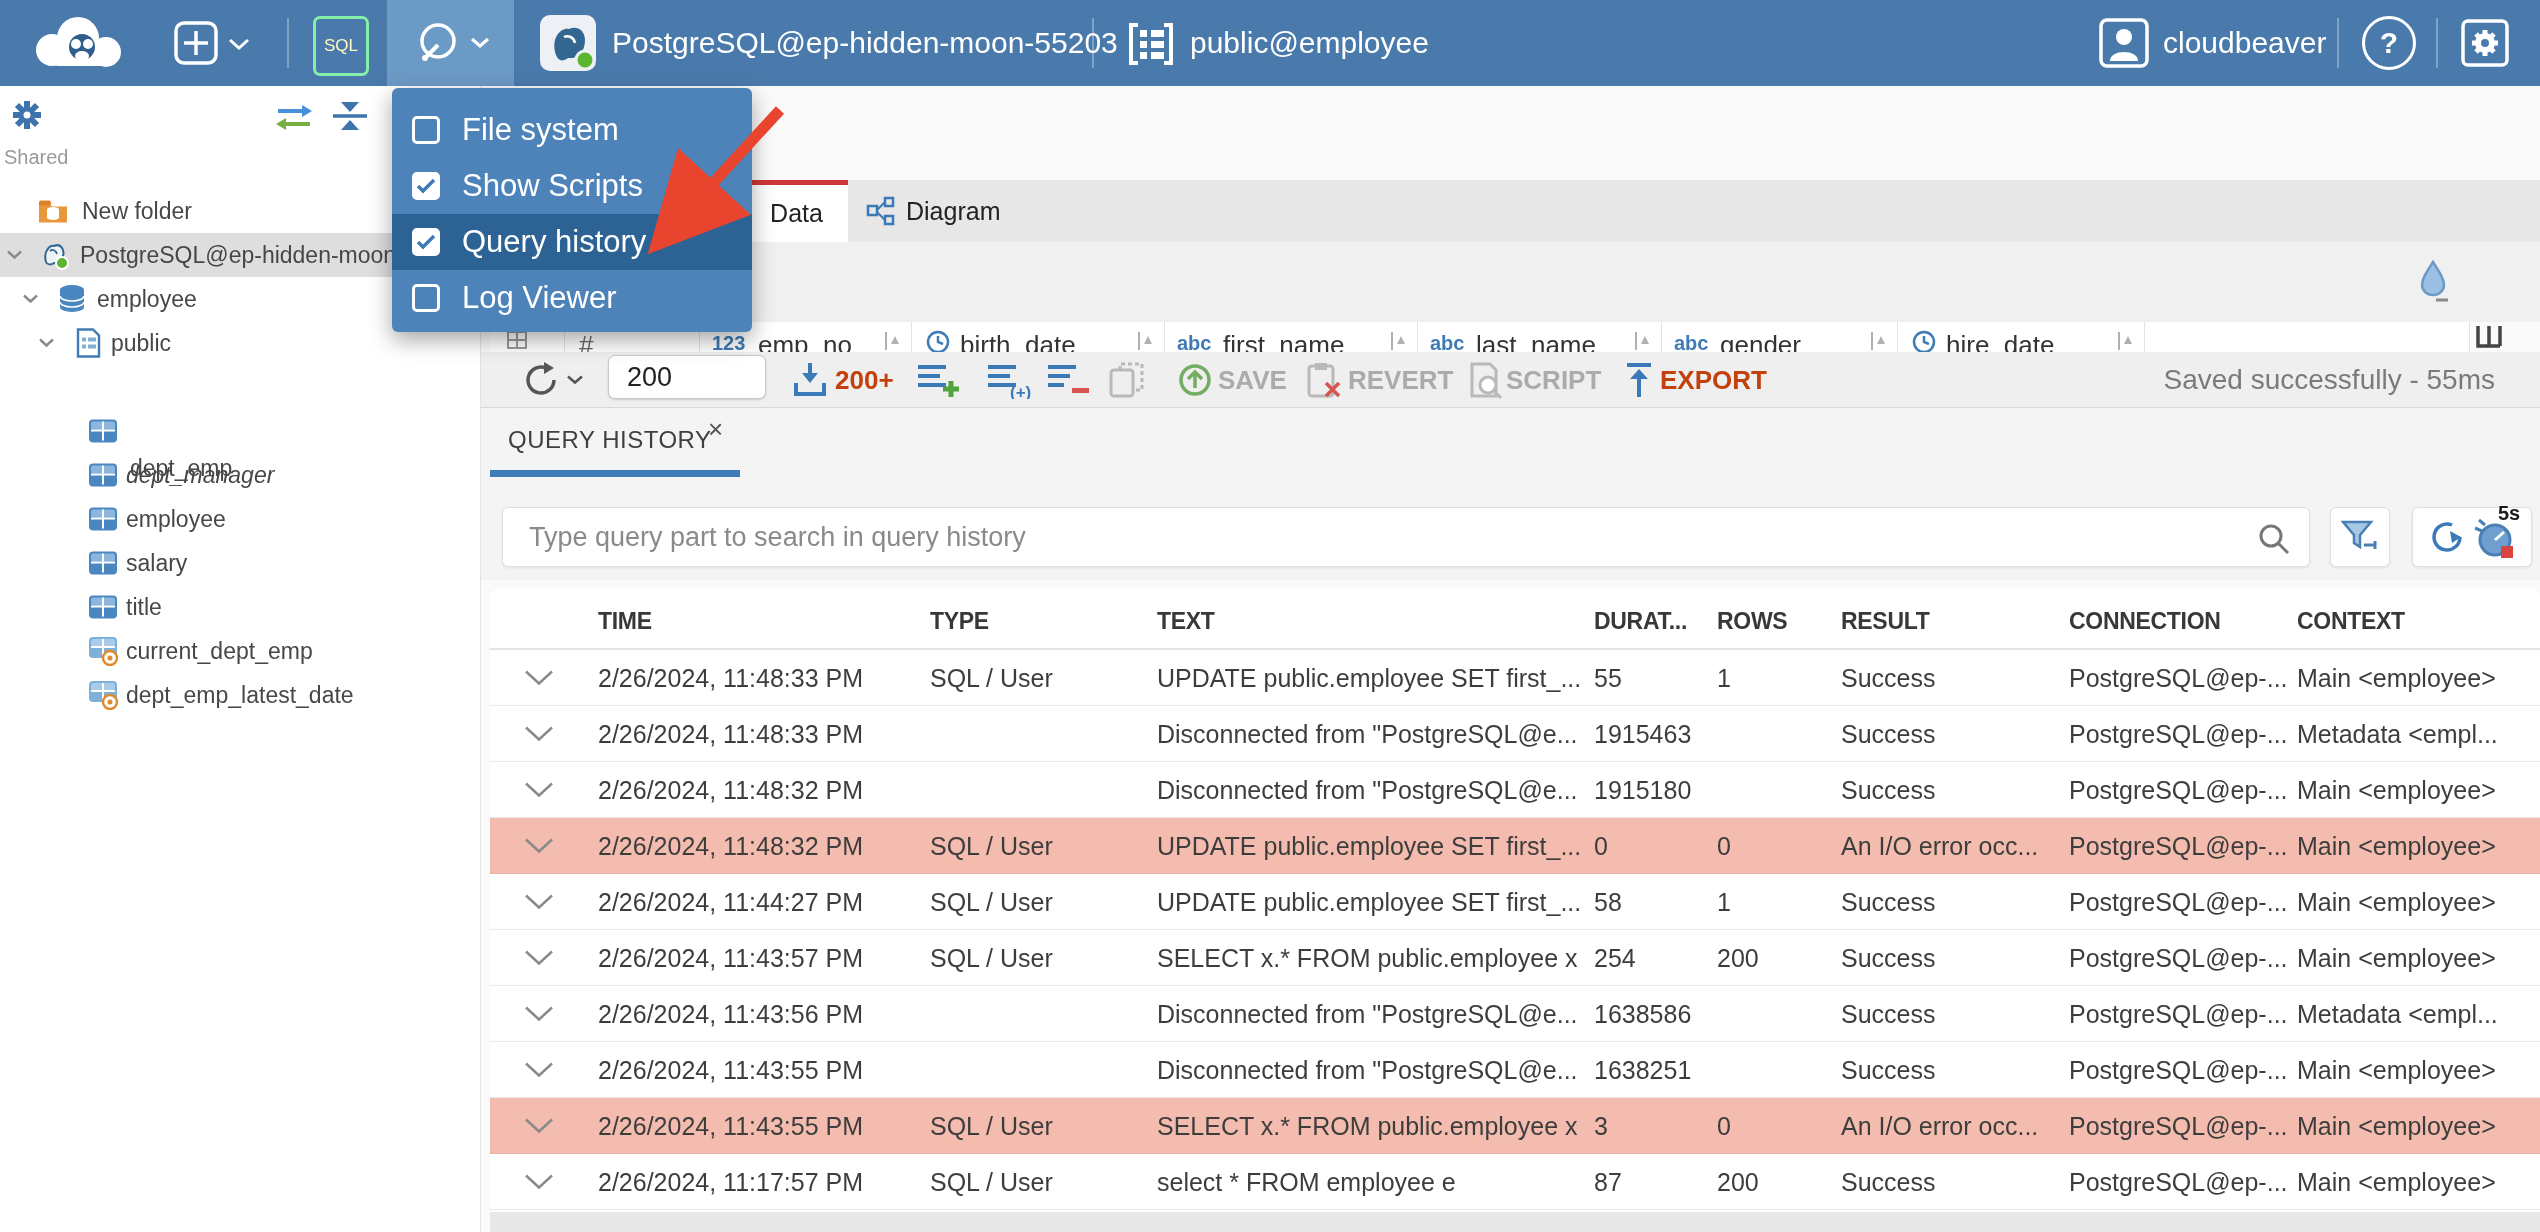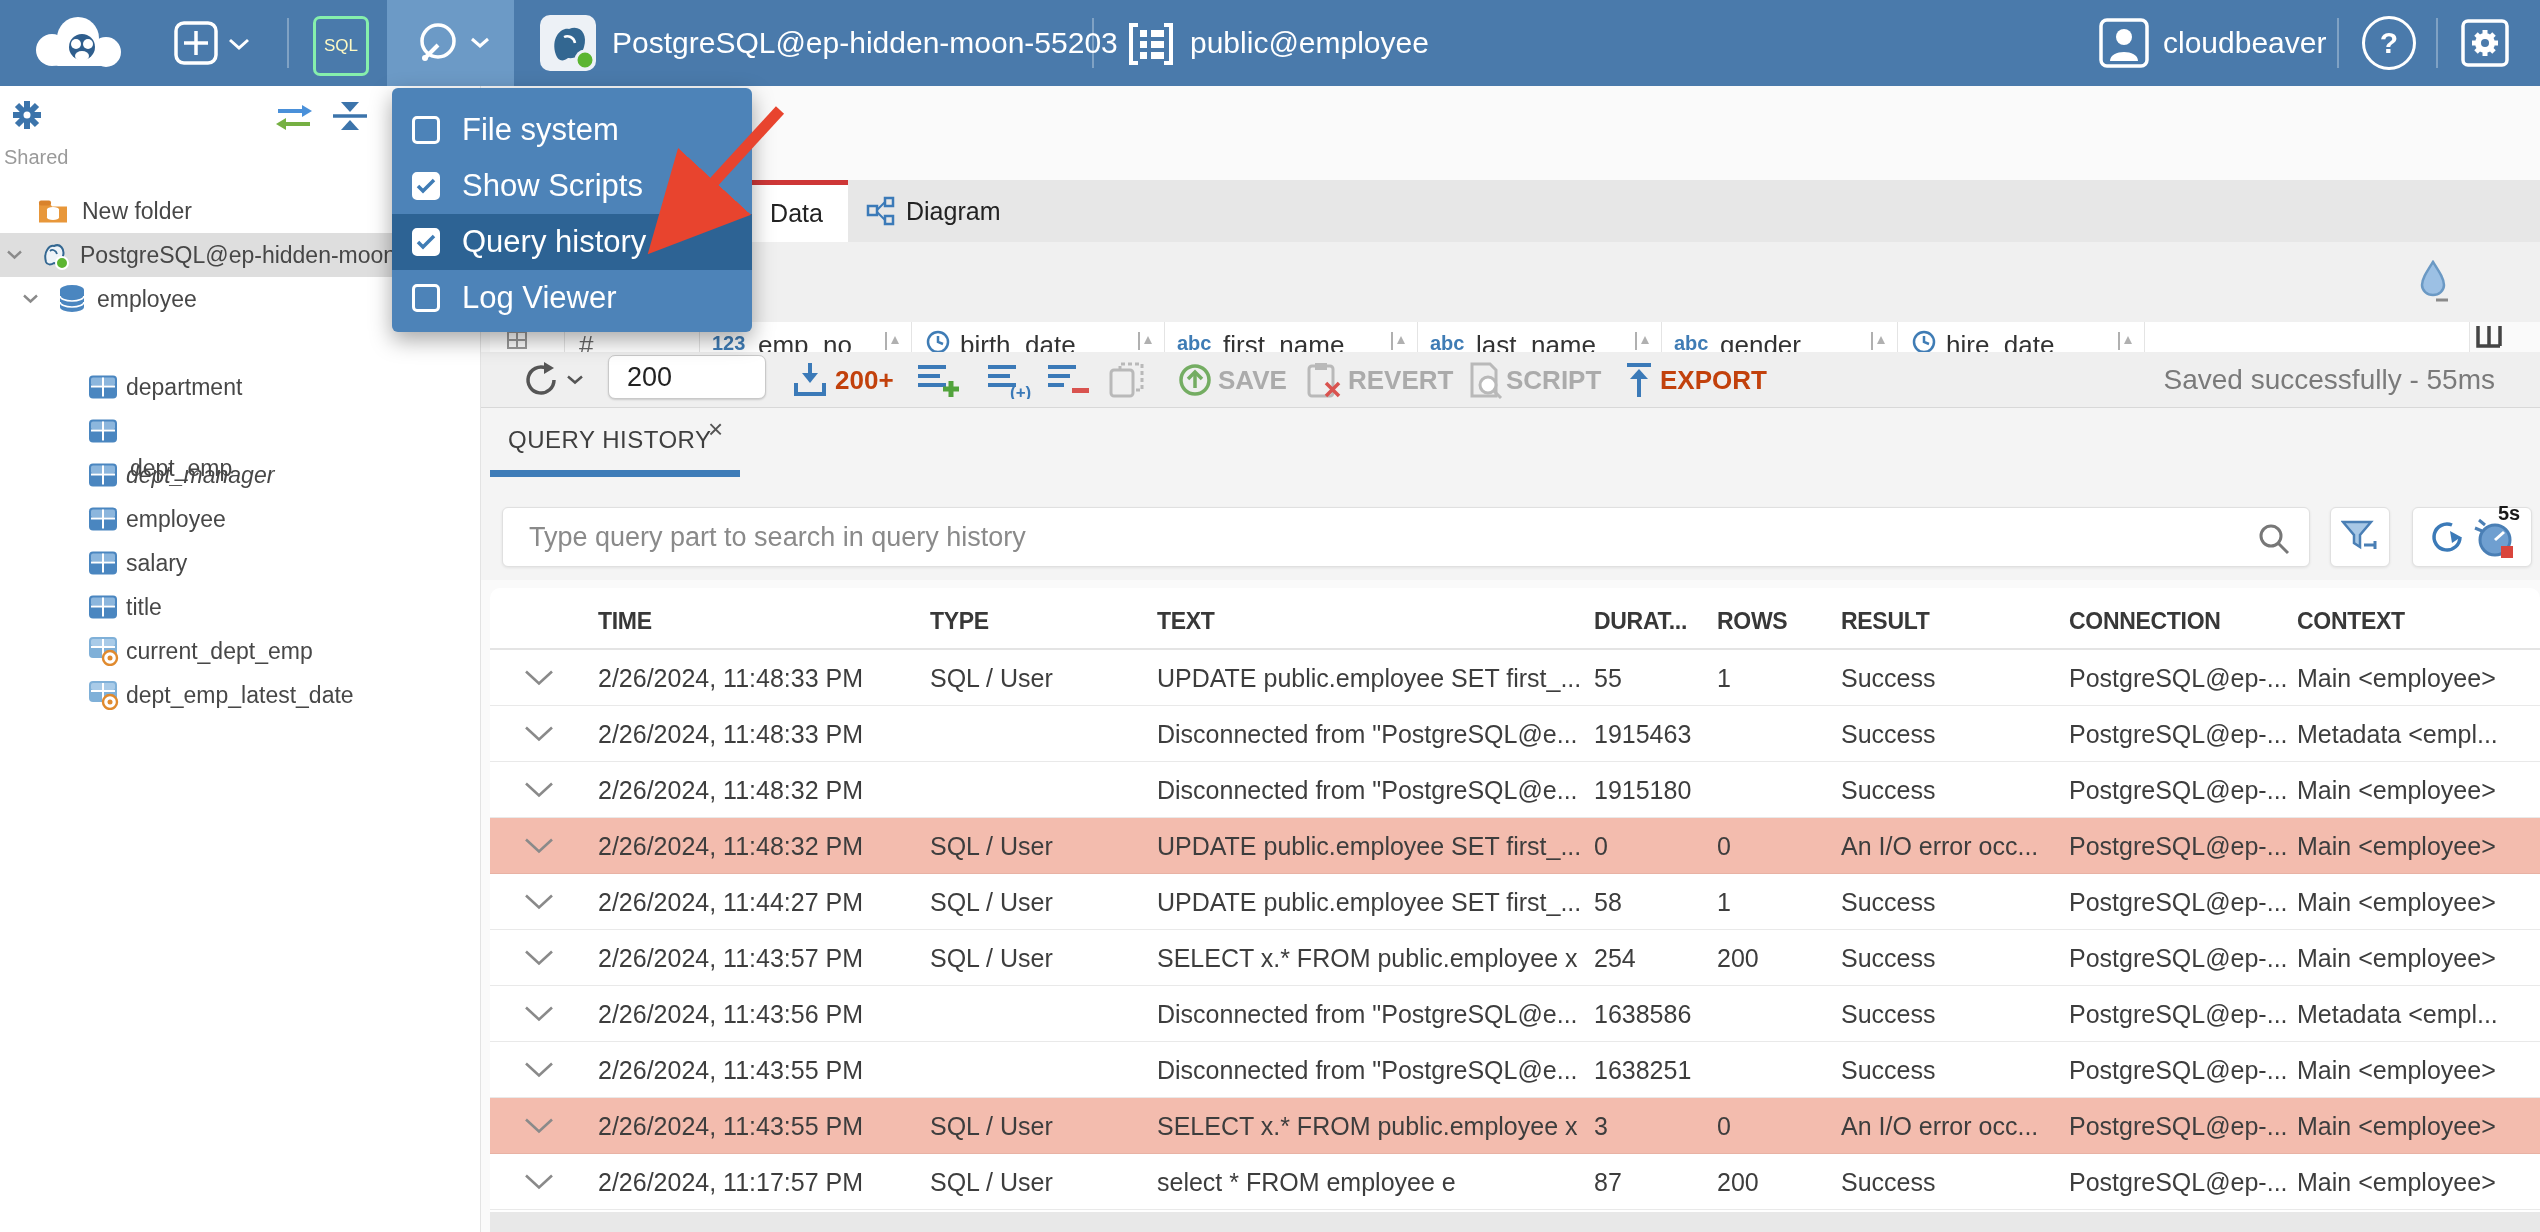--- a/index.html
+++ b/index.html
@@ -227,28 +227,32 @@
           </svg>
           <svg width="30" height="32" viewBox="0 0 30 32" class="tree-icon" style="left: 57px;">
             <ellipse cx="15" cy="7" rx="12" ry="5" fill="#4a86c0"></ellipse>
             <rect x="3" y="7" width="24" height="17" fill="#4a86c0"></rect>
             <ellipse cx="15" cy="24" rx="12" ry="5" fill="#4a86c0"></ellipse>
             <path d="M3,13 a12,5 0 0 0 24,0" fill="none" stroke="#fff" stroke-width="1.6"></path>
             <path d="M3,19 a12,5 0 0 0 24,0" fill="none" stroke="#fff" stroke-width="1.6"></path>
           </svg>
           <span class="tree-label" style="left: 97px;">employee</span>
         </div>
-        <div class="tree-row" style="top: 176px;">
-          <svg width="30" height="25" viewBox="0 0 30 25" class="tree-icon" style="left: 88px;">
-            <rect x="1" y="1" width="28" height="23" rx="4" fill="#4a86c0"></rect>
-            <rect x="3" y="3" width="24" height="8" rx="2" fill="#8cb6dd"></rect>
-            <line x1="15" y1="3" x2="15" y2="22" stroke="#fff" stroke-width="2"></line>
-            <line x1="3" y1="12" x2="27" y2="12" stroke="#fff" stroke-width="2"></line>
-          </svg>
-          <span class="tree-label" style="left: 126px;">department</span>
+        <div class="tree-row" style="top: 132px;">
+          <svg width="17" height="11" viewBox="0 0 17 11" class="tree-chev" style="left: 38px;">
+            <polyline points="2,2 8.5,8 15,2" fill="none" stroke="#8a8a8a" stroke-width="2.4"></polyline>
+          </svg>
+          <svg width="27" height="31" viewBox="0 0 27 31" class="tree-icon" style="left: 75px;">
+            <path d="M3,2 h15 l6,6 v21 h-21 z" fill="#fff" stroke="#3f7cb5" stroke-width="2.4"></path>
+            <rect x="7" y="10" width="4" height="4" fill="#7fb0d8"></rect>
+            <rect x="13" y="10" width="8" height="4" fill="#7fb0d8"></rect>
+            <rect x="7" y="17" width="4" height="4" fill="#7fb0d8"></rect>
+            <rect x="13" y="17" width="8" height="4" fill="#7fb0d8"></rect>
+          </svg>
+          <span class="tree-label" style="left: 111px;">public</span>
         </div>
         <div class="tree-row" style="top: 220px;">
           <svg width="30" height="25" viewBox="0 0 30 25" class="tree-icon" style="left: 88px;">
             <rect x="1" y="1" width="28" height="23" rx="4" fill="#4a86c0"></rect>
             <rect x="3" y="3" width="24" height="8" rx="2" fill="#8cb6dd"></rect>
             <line x1="15" y1="3" x2="15" y2="22" stroke="#fff" stroke-width="2"></line>
             <line x1="3" y1="12" x2="27" y2="12" stroke="#fff" stroke-width="2"></line>
           </svg>
           <span class="tree-label" style="left: 130px; margin-top: 37px;">dept_emp</span>
         </div>

